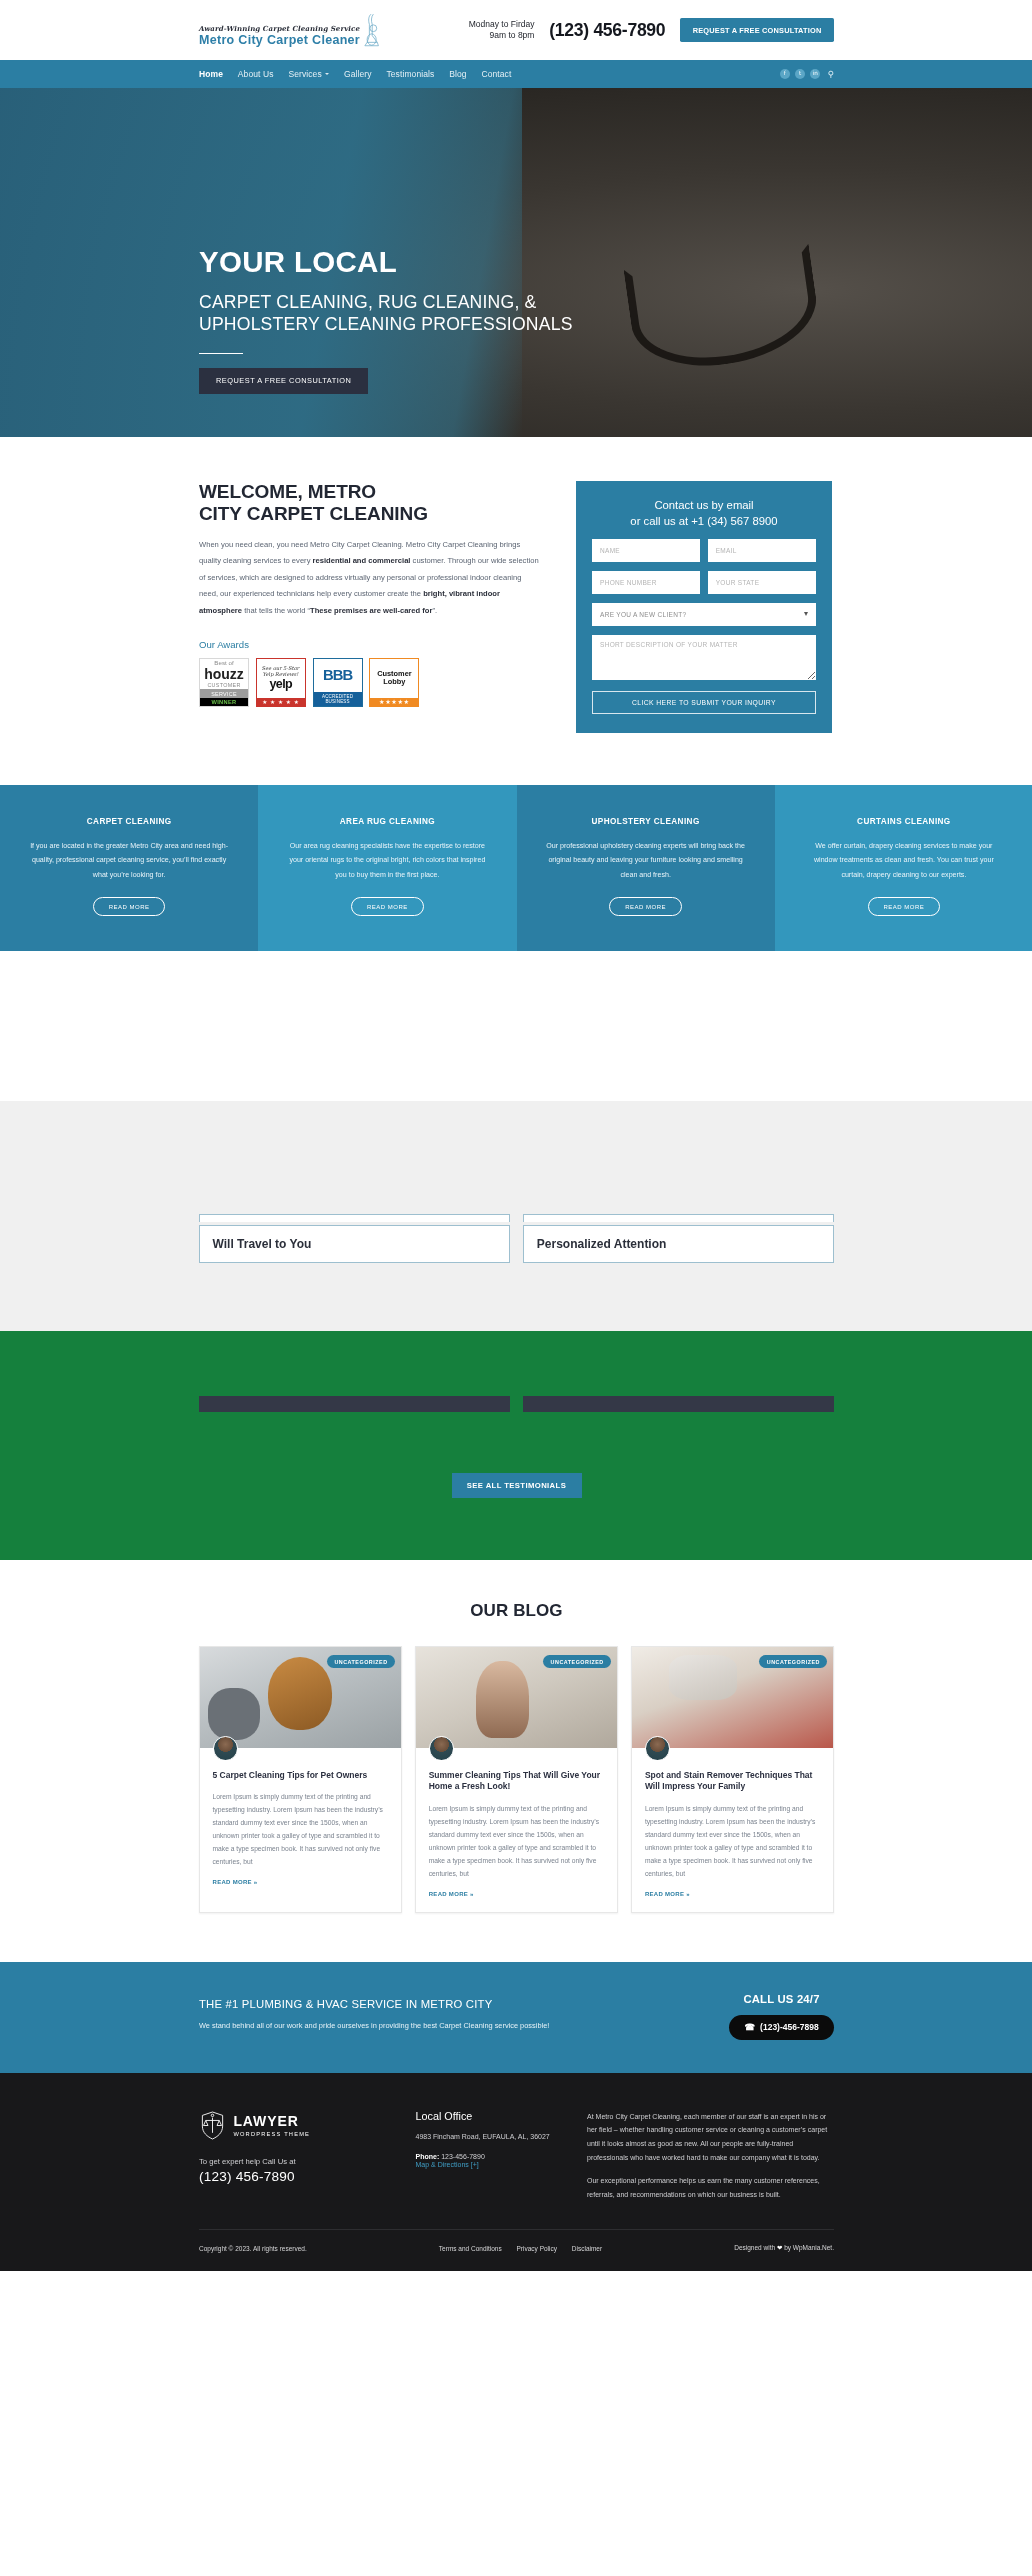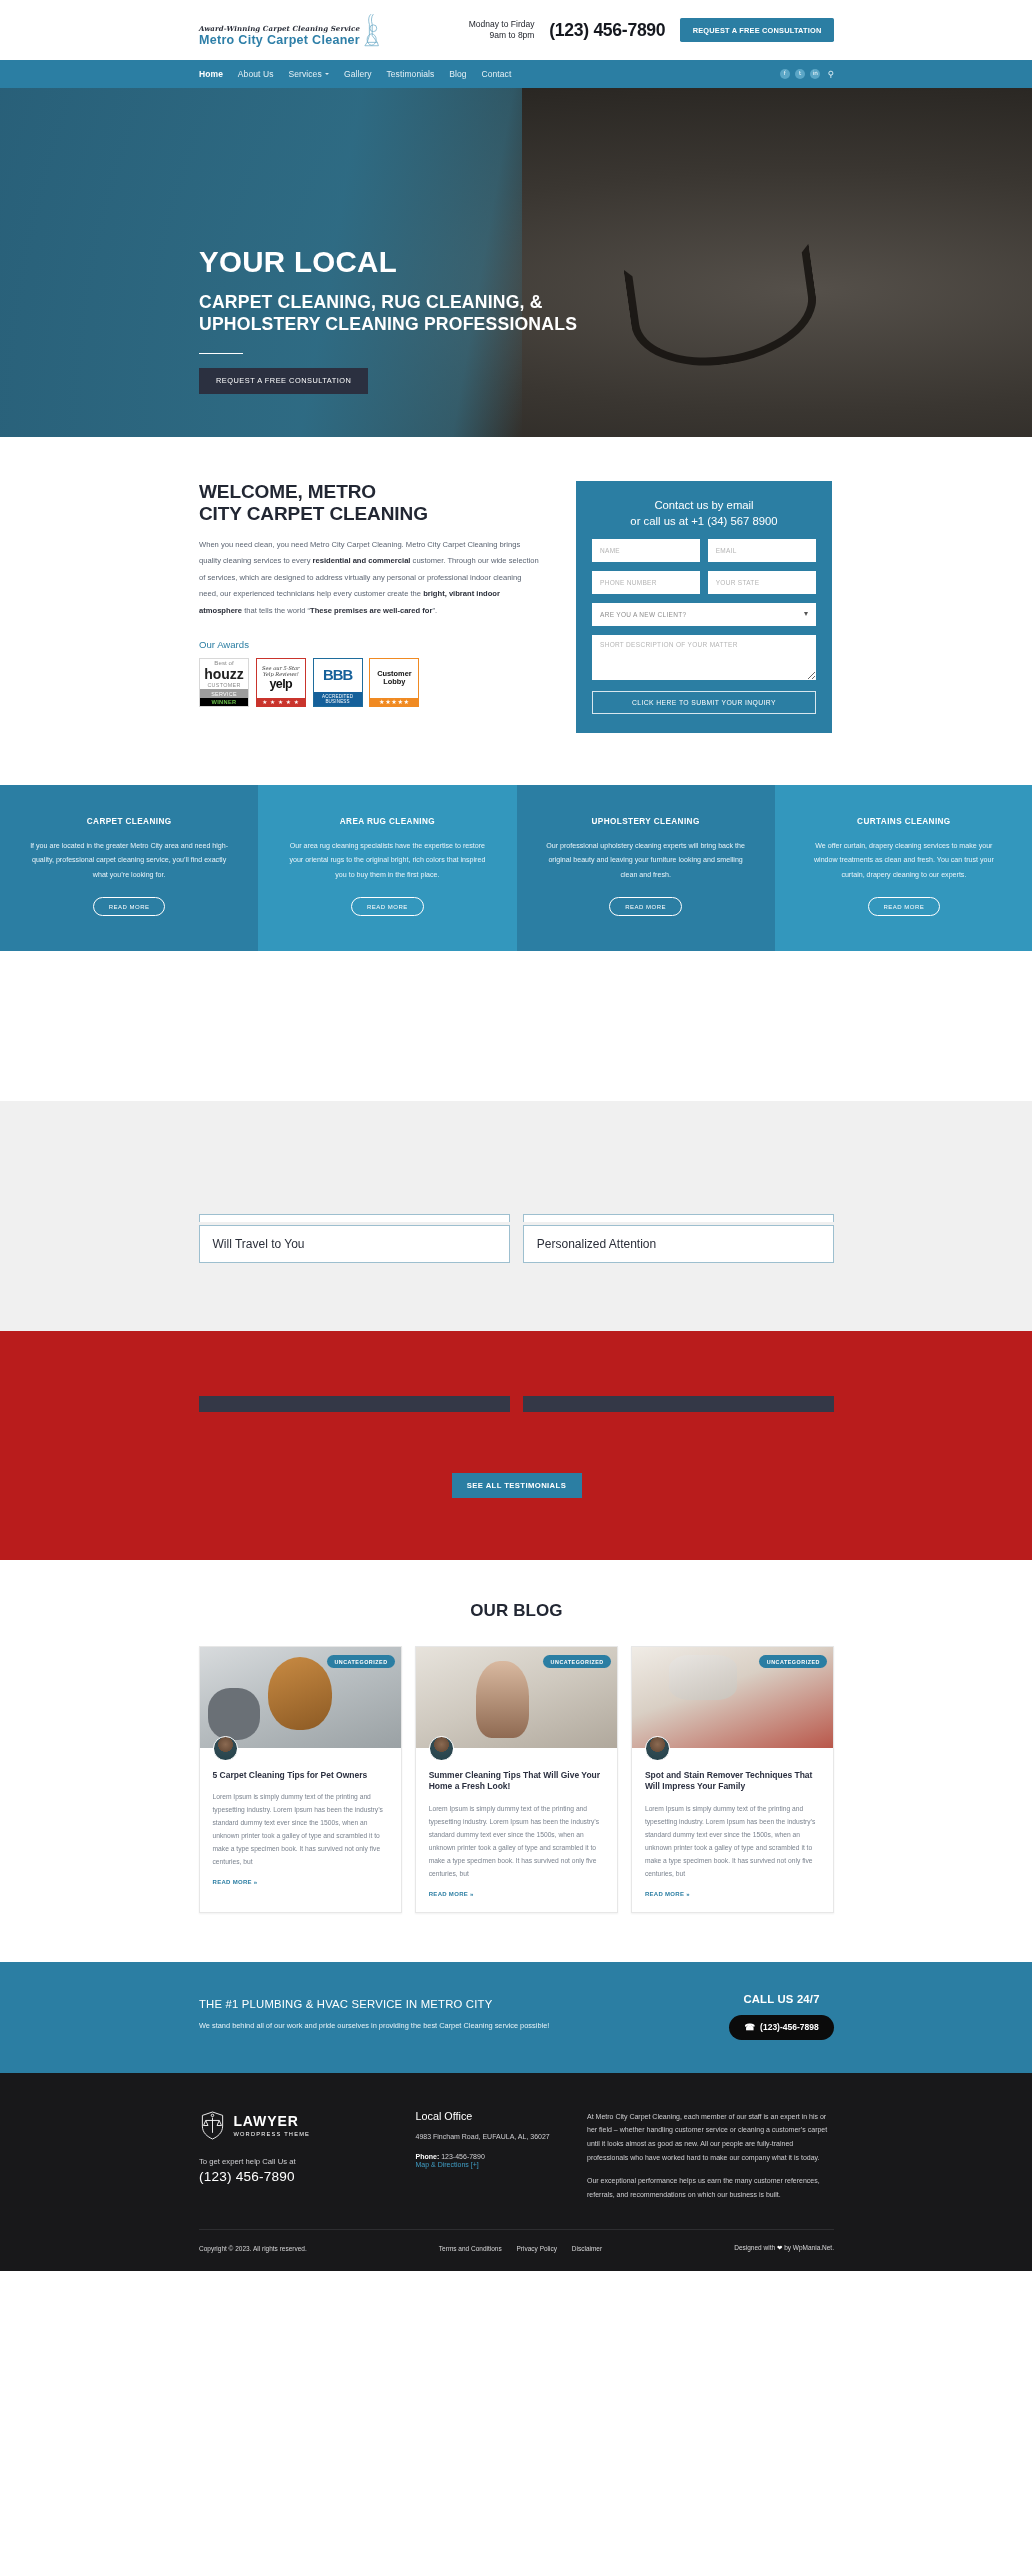--- a/index.html
+++ b/index.html
@@ -71,21 +71,21 @@
     position:absolute; left:0; top:0; bottom:0; width:522px;
     background:linear-gradient(100deg, rgba(41,98,124,.97) 0%, rgba(46,110,136,.95) 62%, rgba(52,118,143,.62) 88%, rgba(60,120,145,0) 100%);
   }
   .hero-inner { position:relative; height:100%; }
   .hero-copy { position:absolute; left:199px; top:159px; width:397px; }
   .hero-kicker {
     font-size:29.5px; font-weight:800; color:#fff; letter-spacing:0.3px; line-height:1.0;
     text-transform:uppercase;
   }
   .hero-sub {
-    margin-top:14.8px; font-size:17.6px; color:#fff; line-height:1.26; font-weight:700;
+    margin-top:14.8px; font-size:17.6px; color:#fff; line-height:1.26; font-weight:400;
     text-transform:uppercase; letter-spacing:0.2px;
   }
   .hero-rule { width:44px; height:1.7px; background:#fff; margin:17px 0 13.6px; }
   .btn-hero {
     display:inline-block; background:#2b3040; color:#fff; border:0; cursor:pointer;
     font-size:7.4px; letter-spacing:0.5px; padding:8.5px 17px;
   }
 
   
   .welcome { background:#fff; padding:44px 0 52px; }
@@ -162,32 +162,32 @@
   .svc-btn {
     margin-top:14.8px; display:inline-block; border:0.6px solid #fff; border-radius:12.5px;
     padding:5.7px 14.8px; font-size:6px; letter-spacing:0.5px; cursor:pointer; background:transparent; color:#fff;
     font-family:"Liberation Sans", sans-serif;
   }
 
   
   .gap-white { height:150px; background:#fff; }
 
   
-  .why { background:#f0f0f0; padding:113px 0 68px; }
+  .why { background:#f0f0f0; padding:113px 0 68px;font-weight:bold; }
   .why .container { position:relative; }
   .pill-top-row { display:flex; gap:13.6px; }
   .pill-ghost { flex:1; height:8px; border:0.6px solid #9dbfcf; border-bottom:0; background:#fff; }
   .pill-row { display:flex; gap:13.6px; margin-top:2.3px; }
   .pill {
     flex:1; background:#fff; border:0.6px solid #9dbfcf; padding:11.3px 12.5px;
     font-size:12px; color:#2b2f3a;
   }
 
   
-  .testi { background:#b91c1c; padding:65px 16px 62px; }
+  .testi { background:#15803d; padding:65px 16px 62px; }
   .testi .container { }
   .testi-bars { display:flex; gap:13.6px; }
   .testi-bar { flex:1; height:16px; background:#343847; }
   .testi-btn-wrap { text-align:center; margin-top:61px; }
   .testi-btn {
     background:#2b7ea3; color:#fff; border:0; cursor:pointer;
     font-size:7.7px; font-weight:700; letter-spacing:0.4px; padding:8px 15.3px;
     font-family:"Liberation Sans", sans-serif;
   }
 

